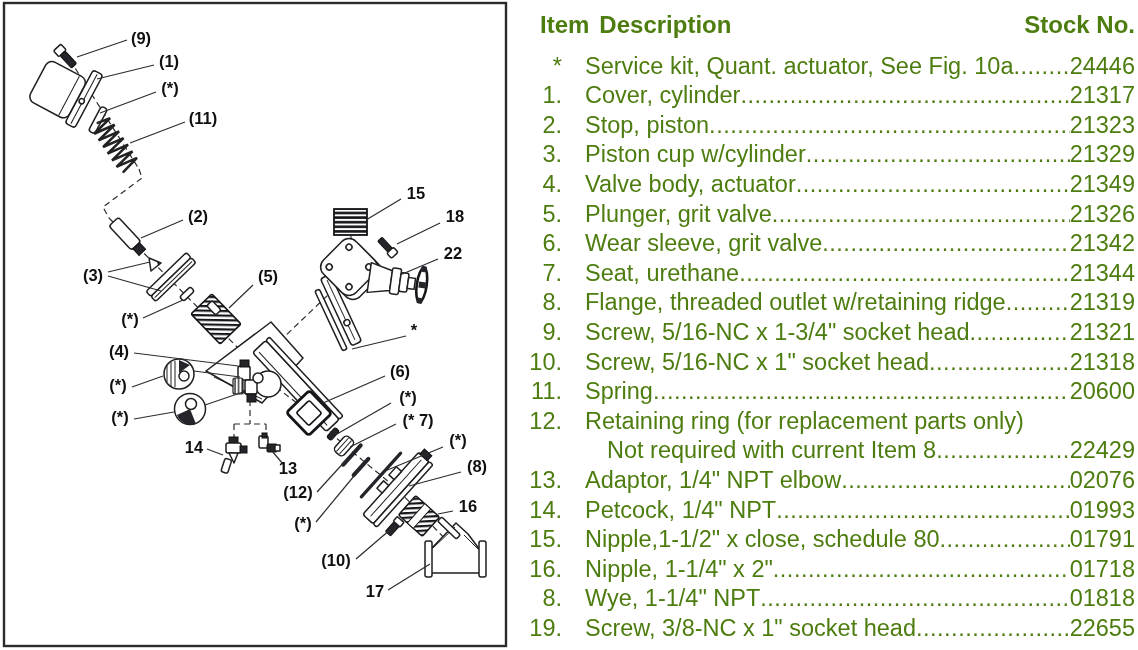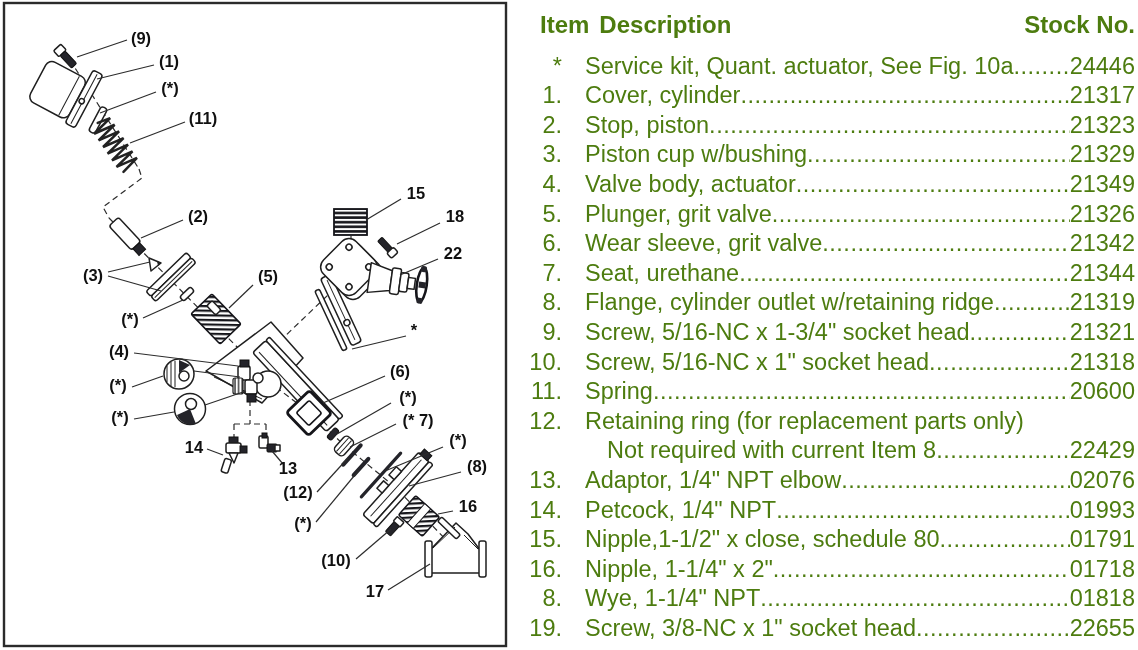--- a/index.html
+++ b/index.html
@@ -350,21 +350,21 @@
           <span class="stock">21317</span>
         </div>
         <div class="row">
           <span class="item">2.</span>
           <span class="desc">Stop, piston</span>
           <span class="leader">................................................................................................................................................................</span>
           <span class="stock">21323</span>
         </div>
         <div class="row">
           <span class="item">3.</span>
-          <span class="desc">Piston cup w/bushing</span>
+          <span class="desc">Piston cup w/cylinder</span>
           <span class="leader">................................................................................................................................................................</span>
           <span class="stock">21329</span>
         </div>
         <div class="row">
           <span class="item">4.</span>
           <span class="desc">Valve body, actuator</span>
           <span class="leader">................................................................................................................................................................</span>
           <span class="stock">21349</span>
         </div>
         <div class="row">
@@ -380,21 +380,21 @@
           <span class="stock">21342</span>
         </div>
         <div class="row">
           <span class="item">7.</span>
           <span class="desc">Seat, urethane</span>
           <span class="leader">................................................................................................................................................................</span>
           <span class="stock">21344</span>
         </div>
         <div class="row">
           <span class="item">8.</span>
-          <span class="desc">Flange, cylinder outlet w/retaining ridge</span>
+          <span class="desc">Flange, threaded outlet w/retaining ridge</span>
           <span class="leader">................................................................................................................................................................</span>
           <span class="stock">21319</span>
         </div>
         <div class="row">
           <span class="item">9.</span>
           <span class="desc">Screw, 5/16-NC x 1-3/4" socket head</span>
           <span class="leader">................................................................................................................................................................</span>
           <span class="stock">21321</span>
         </div>
         <div class="row">

